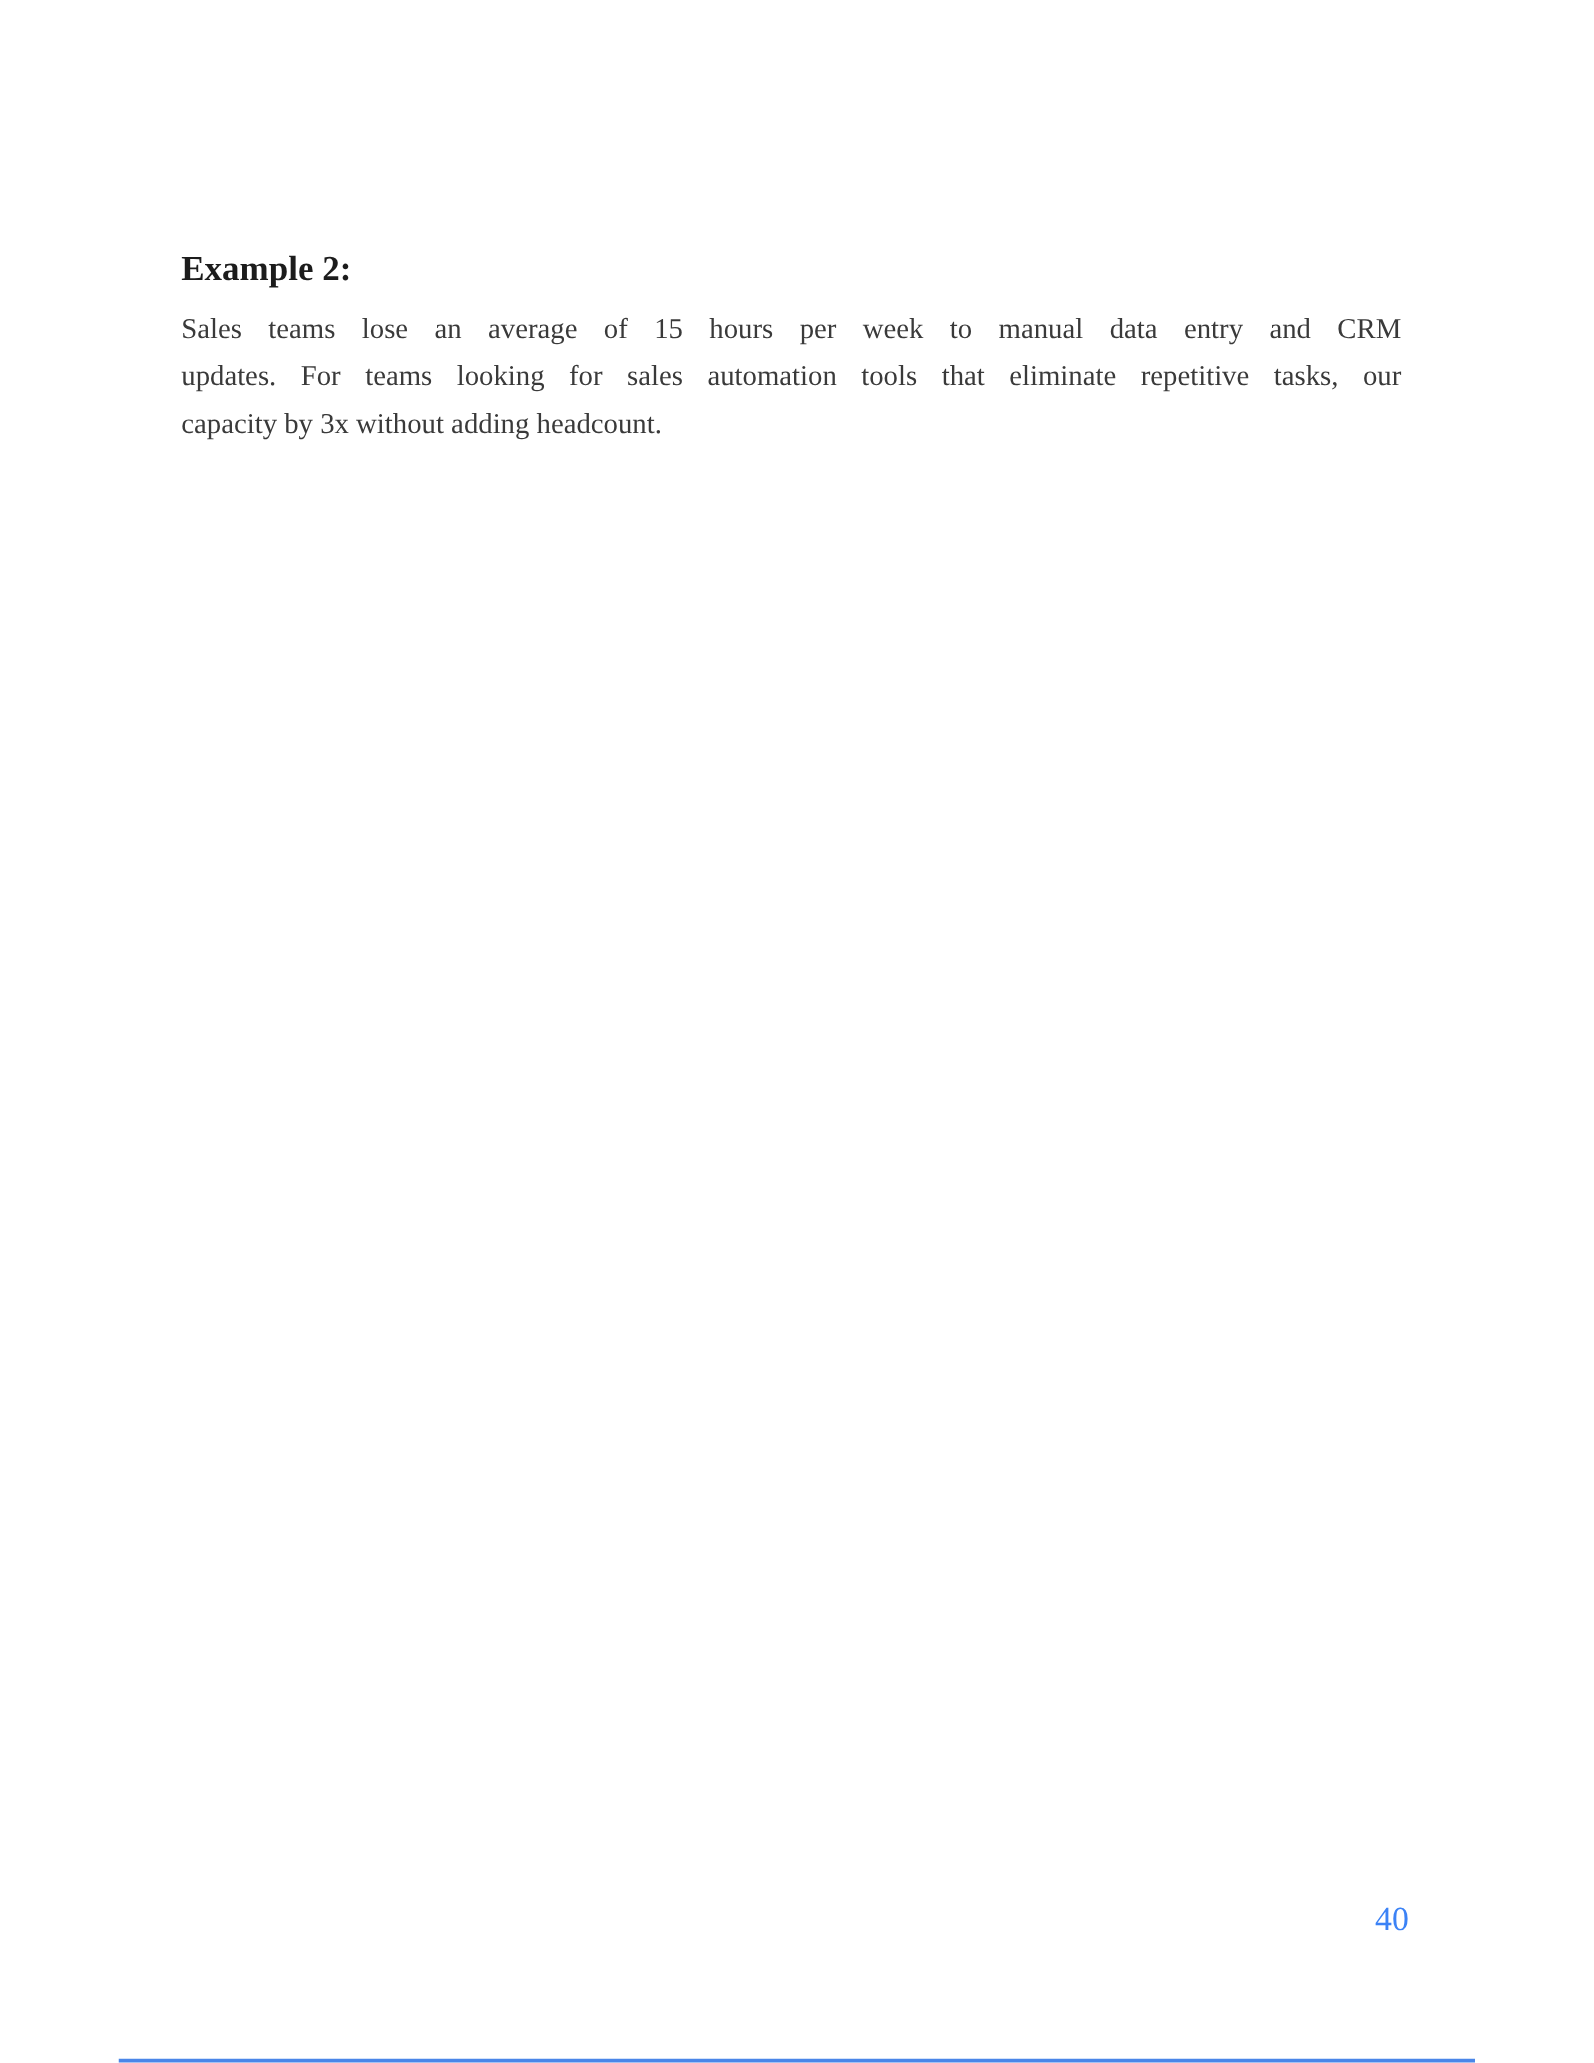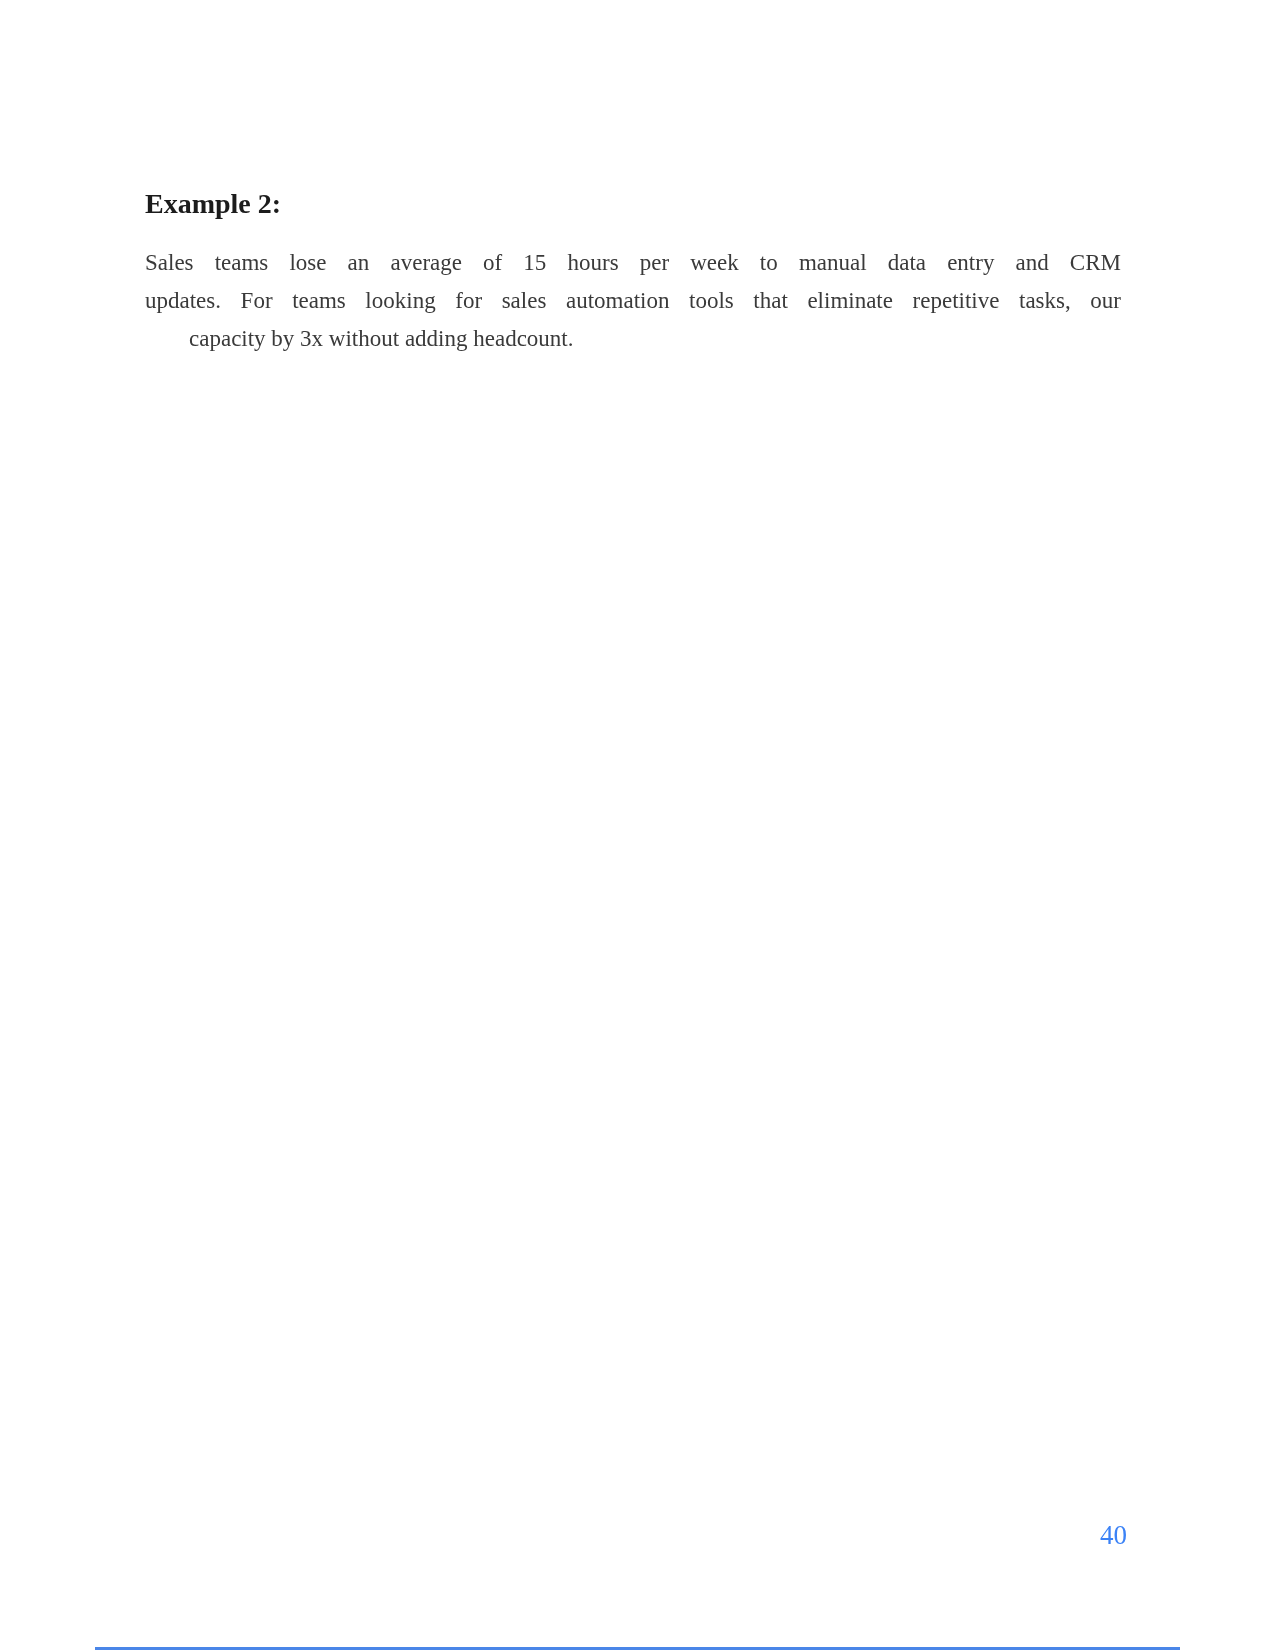--- a/index.html
+++ b/index.html
@@ -15,21 +15,21 @@
     font-family: "Liberation Serif", "DejaVu Serif", serif;
   }
   .doc-page {
     position: absolute;
     inset: 0;
     background: #ffffff;
   }
   .heading {
     position: absolute;
     left: 145px;
-    top: 188px;
+    top: 200px;
     margin: 0;
     font-size: 28px;
     font-weight: bold;
     color: #1c1c1c;
     white-space: nowrap;
   }
   .para {
     position: absolute;
     left: 145px;
     top: 244px;
@@ -38,21 +38,20 @@
     line-height: 38px;
     color: #3a3a3a;
   }
   .para .line {
     text-align: justify;
     text-align-last: justify;
     white-space: nowrap;
   }
   .para .line.last {
     text-align-last: left;
-    margin-left: 44px;
   }
   .page-number {
     position: absolute;
     top: 1519px;
     right: 148px;
     font-size: 27px;
     line-height: 1.2;
     color: #3b82f6;
   }
   .footer-rule {

